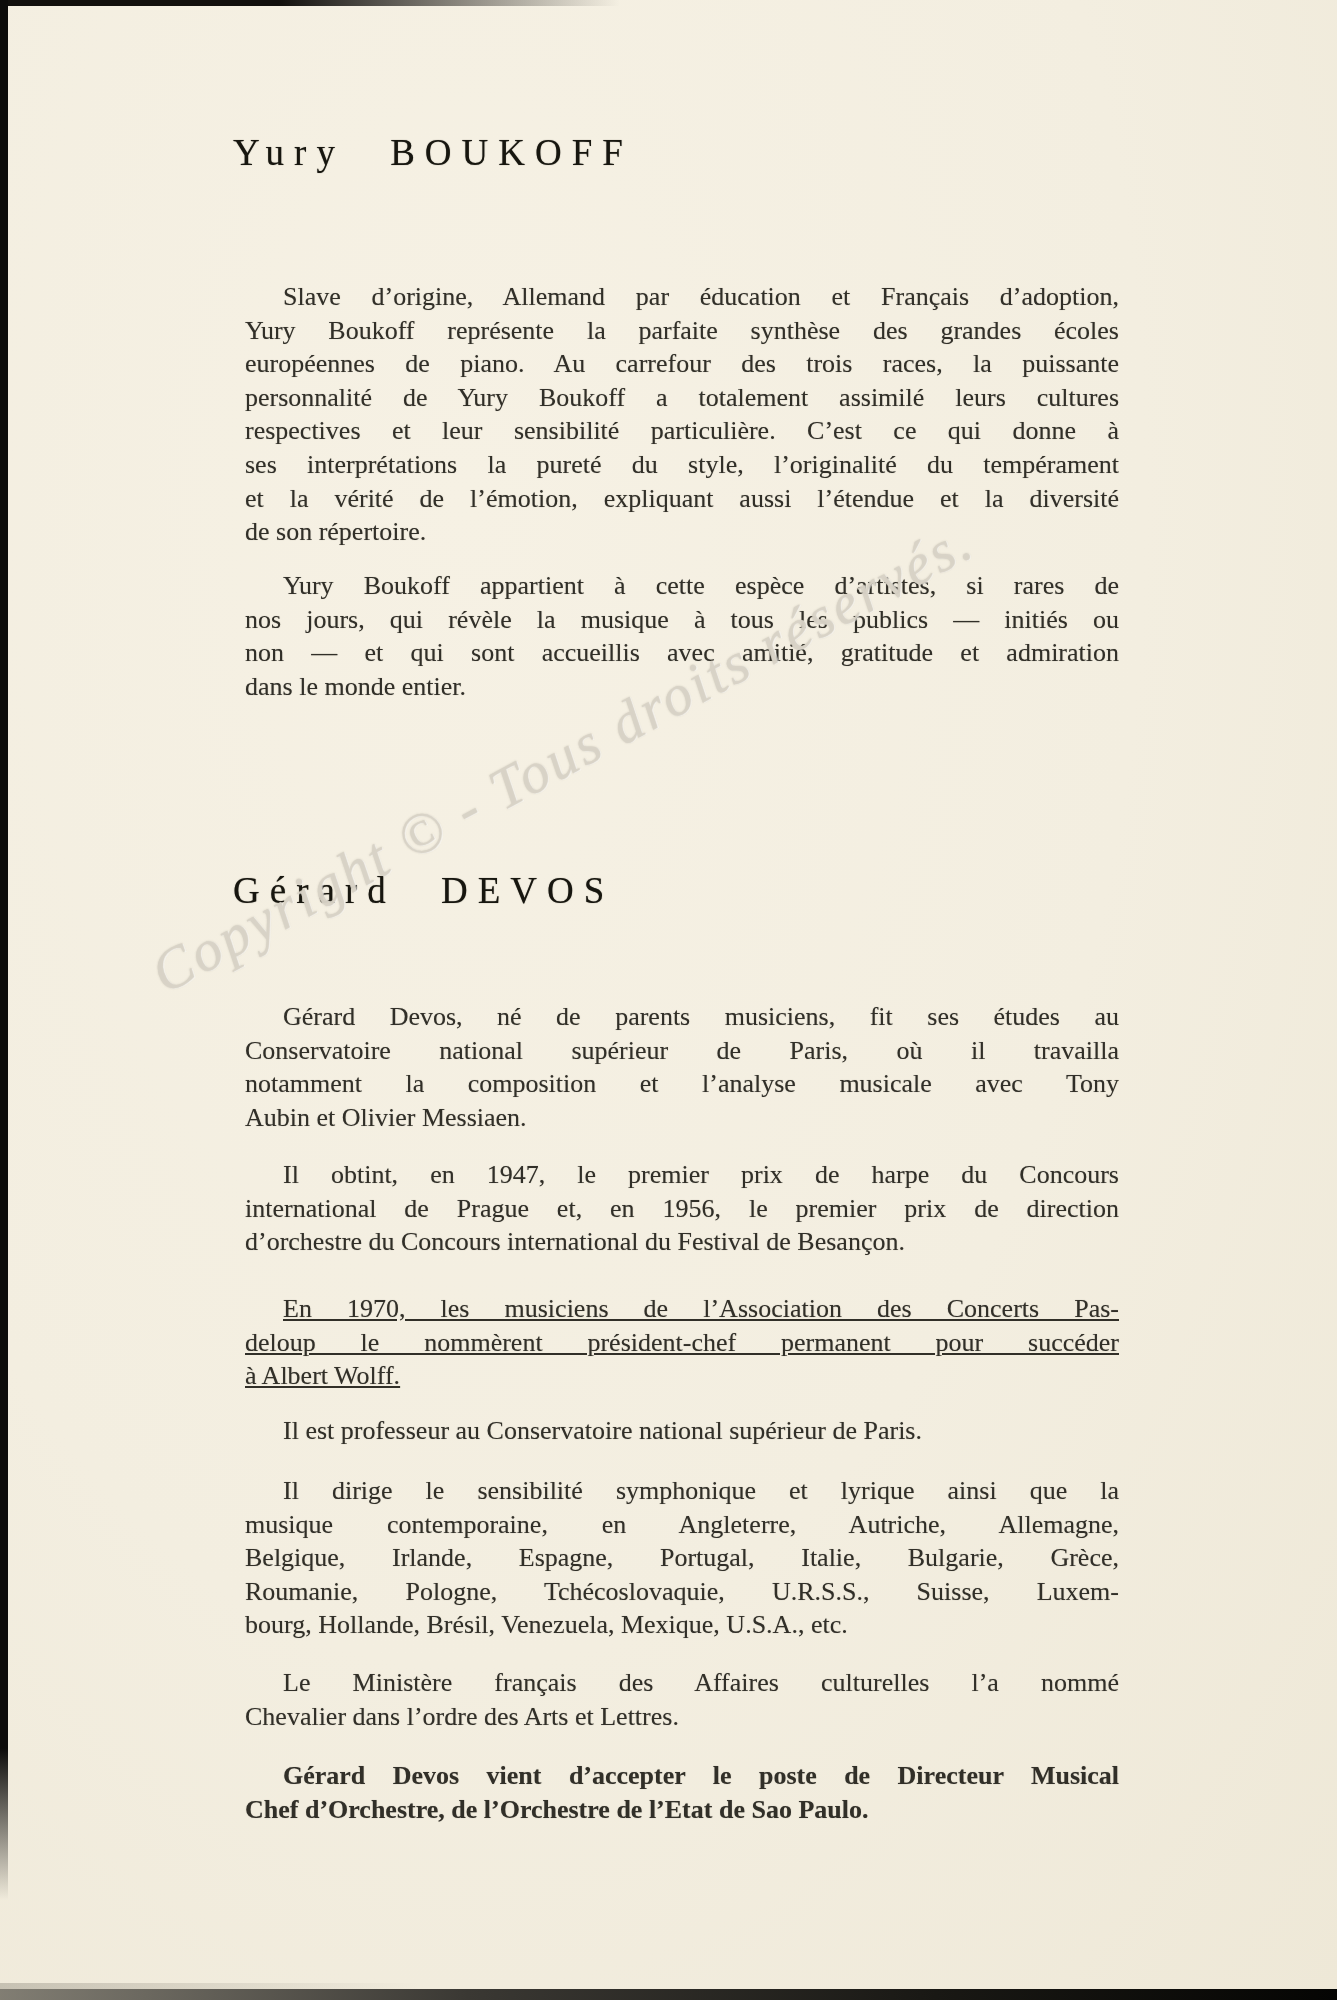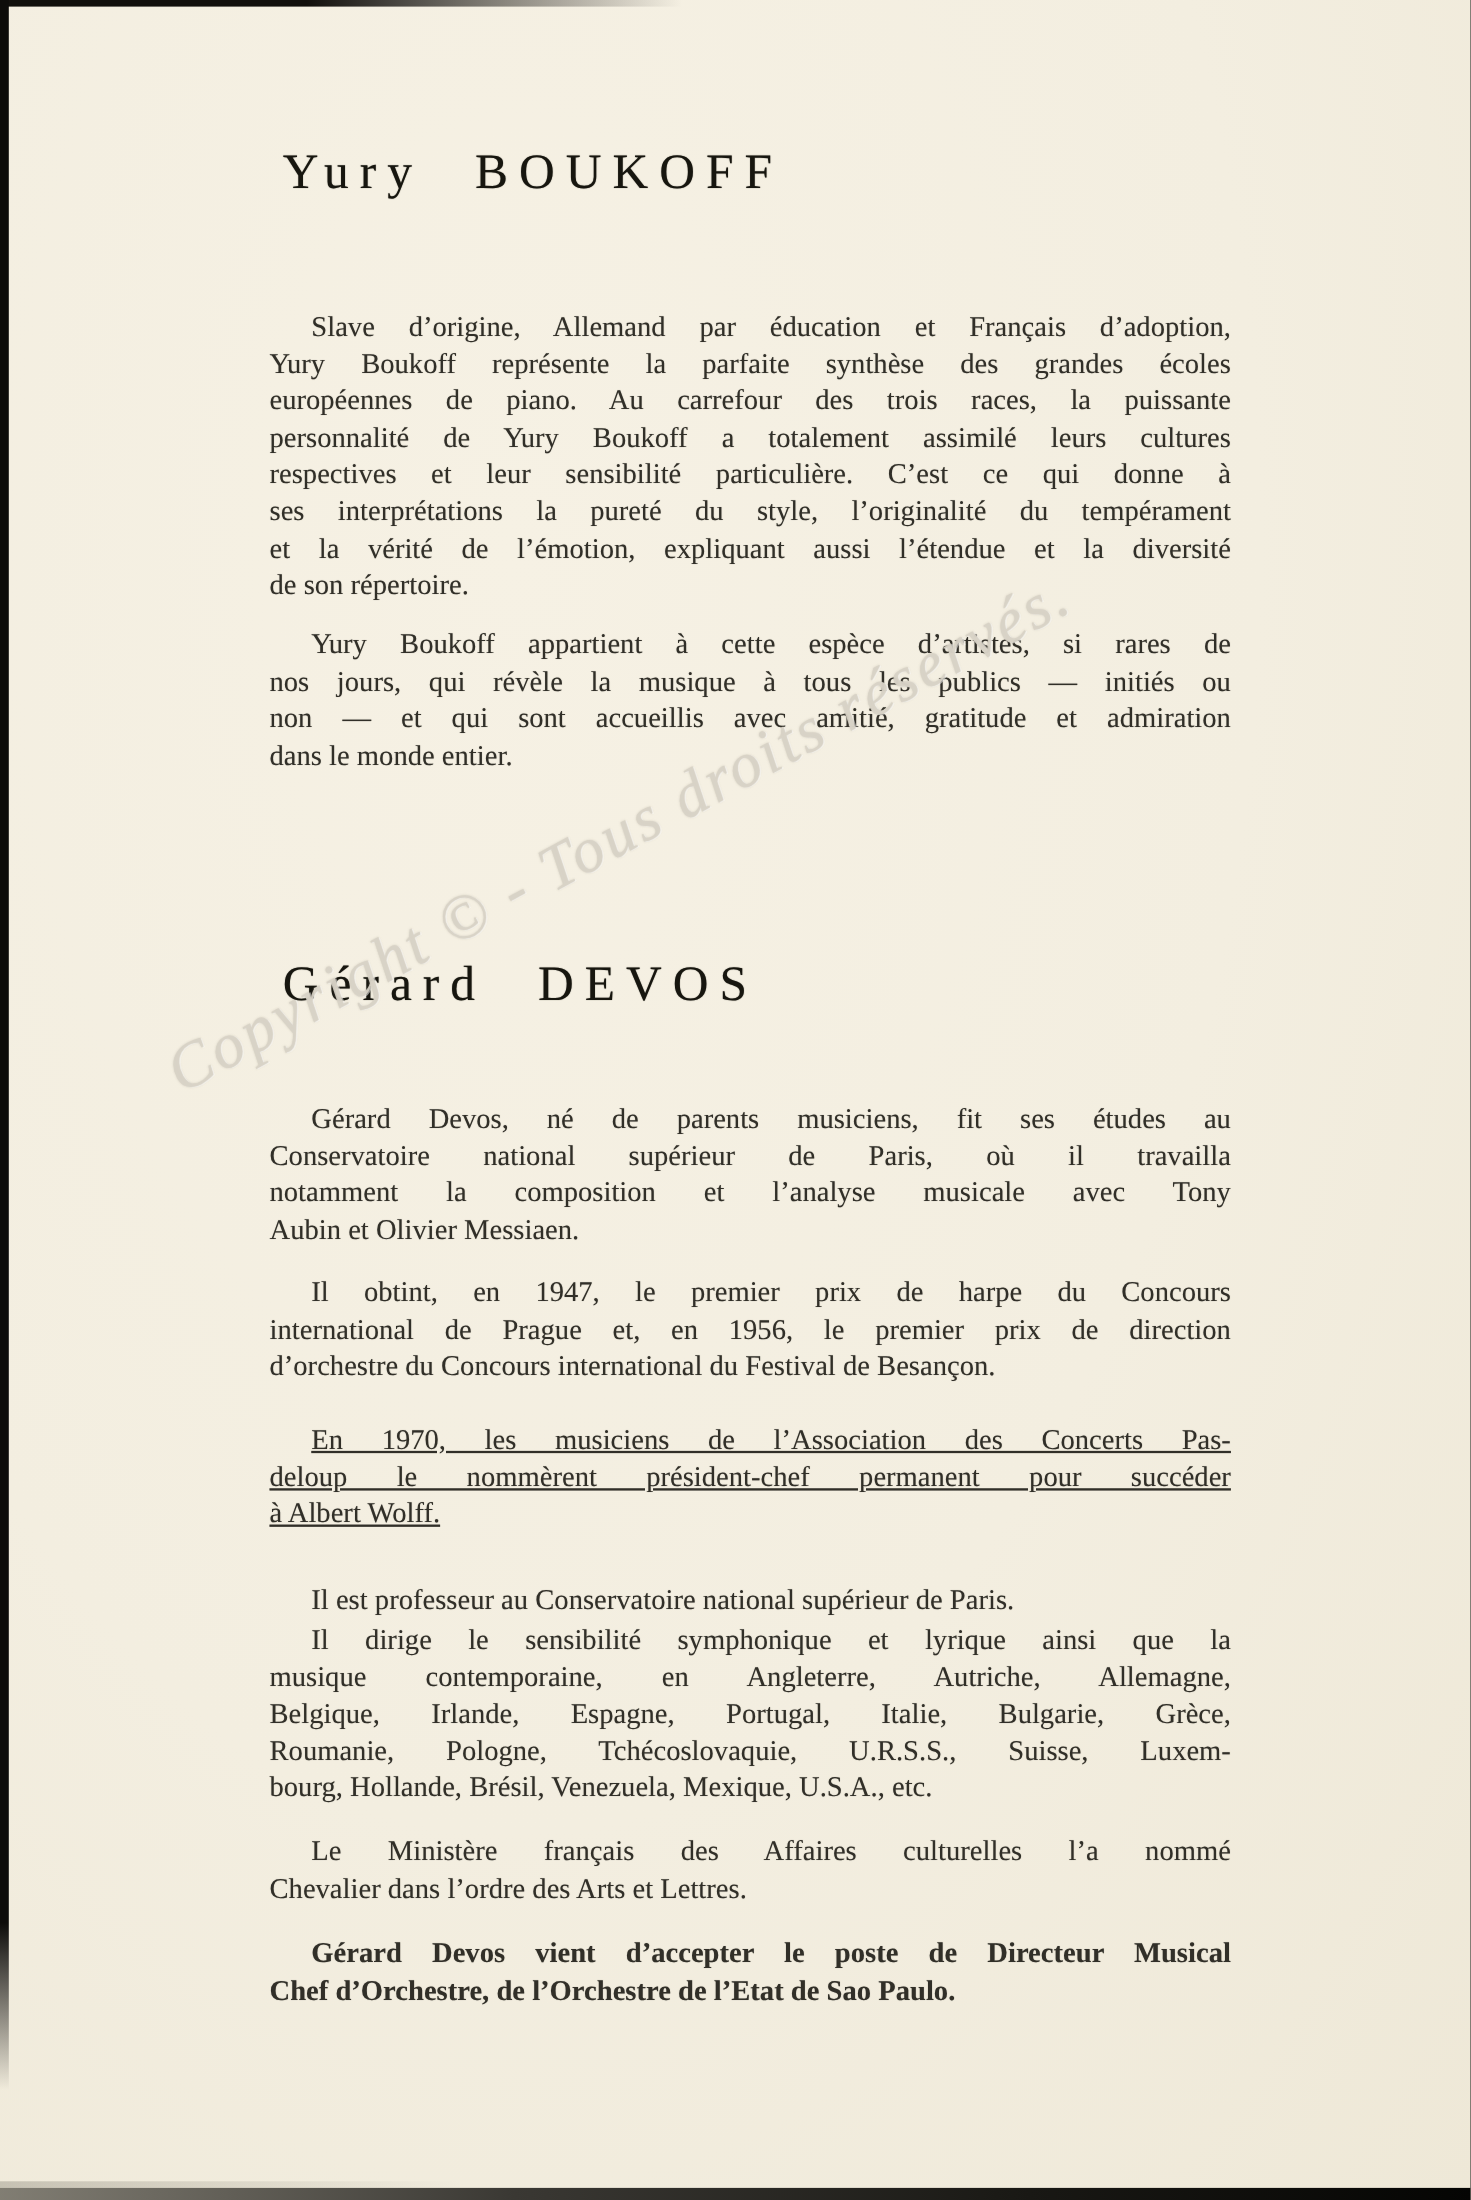--- a/index.html
+++ b/index.html
@@ -52,23 +52,23 @@
     white-space: nowrap;
     color: rgba(216,211,198,0.9);
     text-shadow: 0 0 2px rgba(160,154,138,0.45), 1px 1px 0 rgba(255,255,255,0.55);
     pointer-events: none;
     z-index: 3;
   }
 
   
   .heading {
     position: absolute;
-    left: 257px;
+    left: 233px;
     line-height: 1;
-    font-size: 45px;
+    font-size: 37px;
     letter-spacing: 10px;
     word-spacing: 26px;
     color: #17160f;
     text-shadow: 0 0 1px rgba(23,22,15,0.55);
     white-space: nowrap;
     z-index: 2;
   }
   #h0 { top: 134px; }
   #h1 { top: 872px; }
 
@@ -85,21 +85,21 @@
   }
   .line { text-align: justify; text-align-last: justify; }
   .line.last { text-align-last: left; }
   .line.first { text-indent: 38px; }
 
   #p0-0 { top: 280px; }
   #p0-1 { top: 569px; }
   #p1-0 { top: 1000px; }
   #p1-1 { top: 1158px; }
   #p1-2 { top: 1292px; text-decoration: underline; }
-  #p1-3 { top: 1414px; margin-top: 24px; }
+  #p1-3 { top: 1414px; }
   #p1-4 { top: 1474px; }
   #p1-5 { top: 1666px; }
   #p1-6 { top: 1759px; font-weight: bold; }
 </style>
 </head>
 <body>
 
 <div class="scan">
 
   <div class="watermark">Copyright © - Tous droits réservés.</div>

